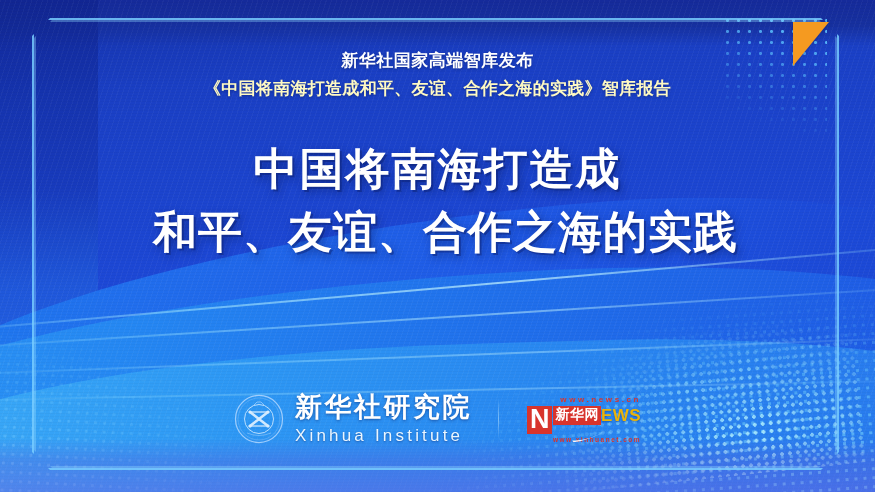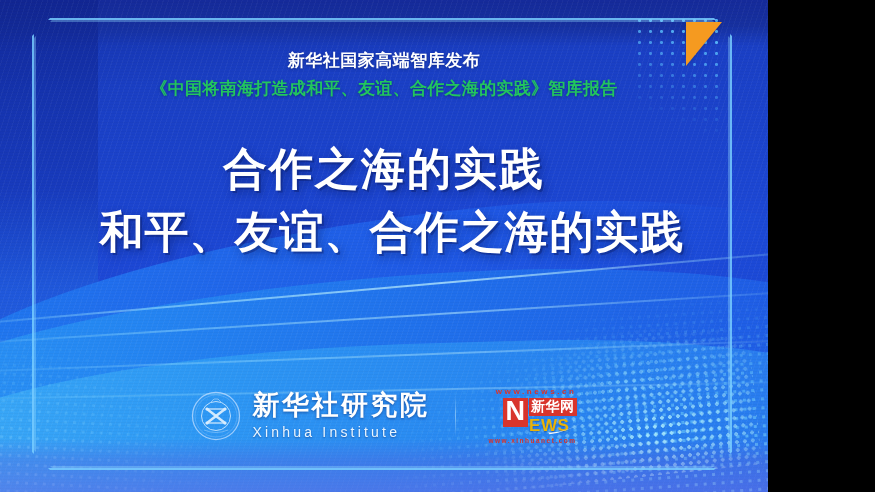--- a/index.html
+++ b/index.html
@@ -6,21 +6,21 @@
     margin: 0;
     padding: 0;
     background: #000;
   }
   body {
     font-family: "Liberation Sans", sans-serif;
   }
 
   #poster {
     position: relative;
-    width: 768px;
+    width: 875px;
     height: 492px;
     overflow: hidden;
     background: #1438b8;
   }
 
   
   .bg-base {
     position: absolute;
     inset: 0;
     background:
@@ -238,21 +238,21 @@
     color: #ffffff;
     font-size: 17px;
     font-weight: bold;
     letter-spacing: .5px;
     line-height: 1.9;
     text-align: center;
     text-shadow: 0 1px 3px rgba(8,24,90,.55);
     white-space: nowrap;
   }
   .eyebrow-2 {
-    color: #22c55e;
+    color: #fef9c3;
     font-size: 17px;
     font-weight: bold;
     letter-spacing: .3px;
     text-align: center;
     text-shadow: 0 1px 3px rgba(8,24,90,.55);
     white-space: nowrap;
   }
 
   .main-title {
     margin-top: 38px;
@@ -302,21 +302,21 @@
     color: #ffffff;
     font-size: 27px;
     font-weight: bold;
     letter-spacing: 2.5px;
     text-shadow: 0 1px 3px rgba(8,24,90,.5);
     white-space: nowrap;
   }
   .inst-en {
     margin-top: 6px;
     color: #eaf6ff;
-    font-size: 14px;
+    font-size: 17px;
     font-weight: normal;
     letter-spacing: 3.2px;
     text-shadow: 0 1px 2px rgba(8,24,90,.45);
     white-space: nowrap;
   }
 
   .divider-v {
     width: 1px;
     height: 42px;
     background: linear-gradient(180deg, rgba(190,230,255,0), rgba(190,230,255,.55), rgba(190,230,255,0));
@@ -347,21 +347,20 @@
     background: #d8342c;
     color: #ffffff;
     font-size: 27px;
     font-weight: bold;
     line-height: .95;
     padding: 1px 3px 2px 3px;
     letter-spacing: 0;
   }
   .news-right {
     display: flex;
-    flex-direction: column;
     margin-left: 1px;
   }
   .news-cn {
     background: #d8342c;
     color: #ffffff;
     font-size: 14px;
     font-weight: bold;
     letter-spacing: .5px;
     padding: 1px 2px;
     line-height: 1.12;
@@ -424,21 +423,21 @@
     <div class="frame-inner"></div>
   </div>
 
   <div class="content">
 
     <div class="eyebrow">新华社国家高端智库发布</div>
 
     <div class="eyebrow-2">《中国将南海打造成和平、友谊、合作之海的实践》智库报告</div>
 
     <div class="main-title">
-      <div class="line1">合作之海的实践</div>
+      <div class="line1">中国将南海打造成</div>
       <div class="line2">和平、友谊、合作之海的实践</div>
     </div>
   </div>
 
   <div class="logos">
 
     <div class="inst-logo">
       <svg class="seal" viewBox="0 0 100 100">
         <circle cx="50" cy="50" r="47" fill="none" stroke="#bcdcff" stroke-width="2.5" opacity=".85"></circle>
         <circle cx="50" cy="50" r="42" fill="none" stroke="#bcdcff" stroke-width="1" opacity=".55"></circle>

